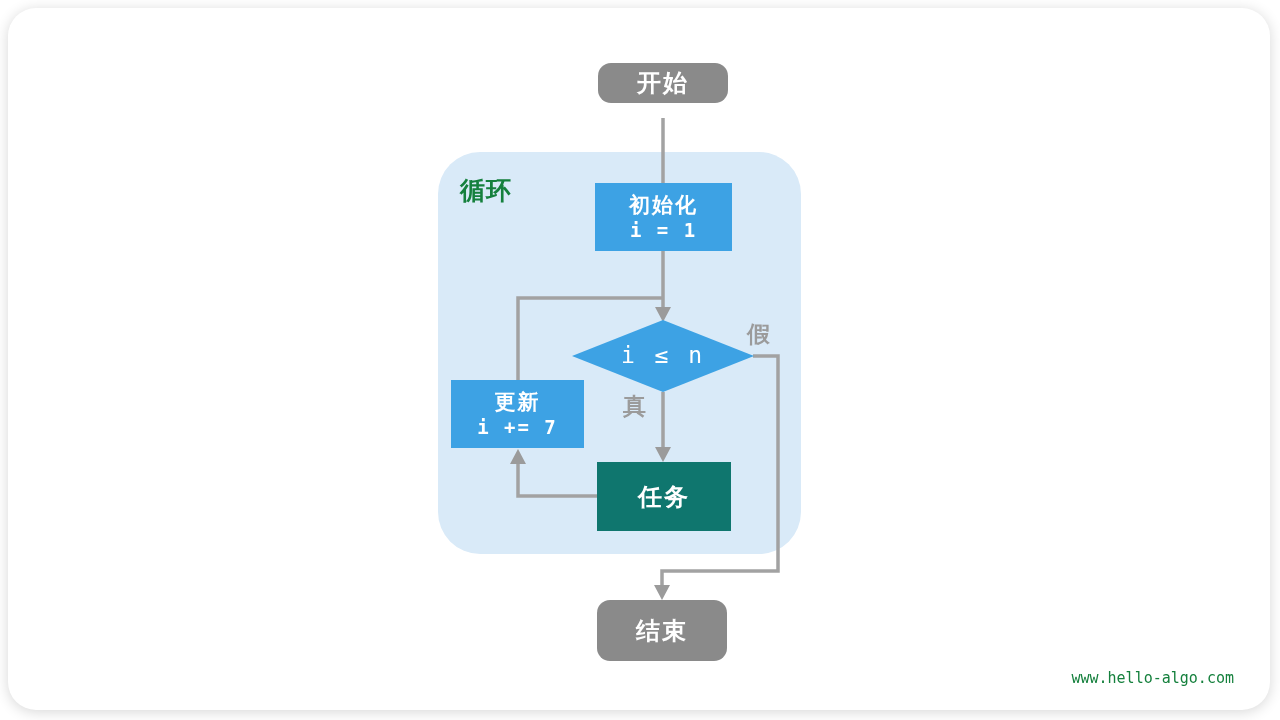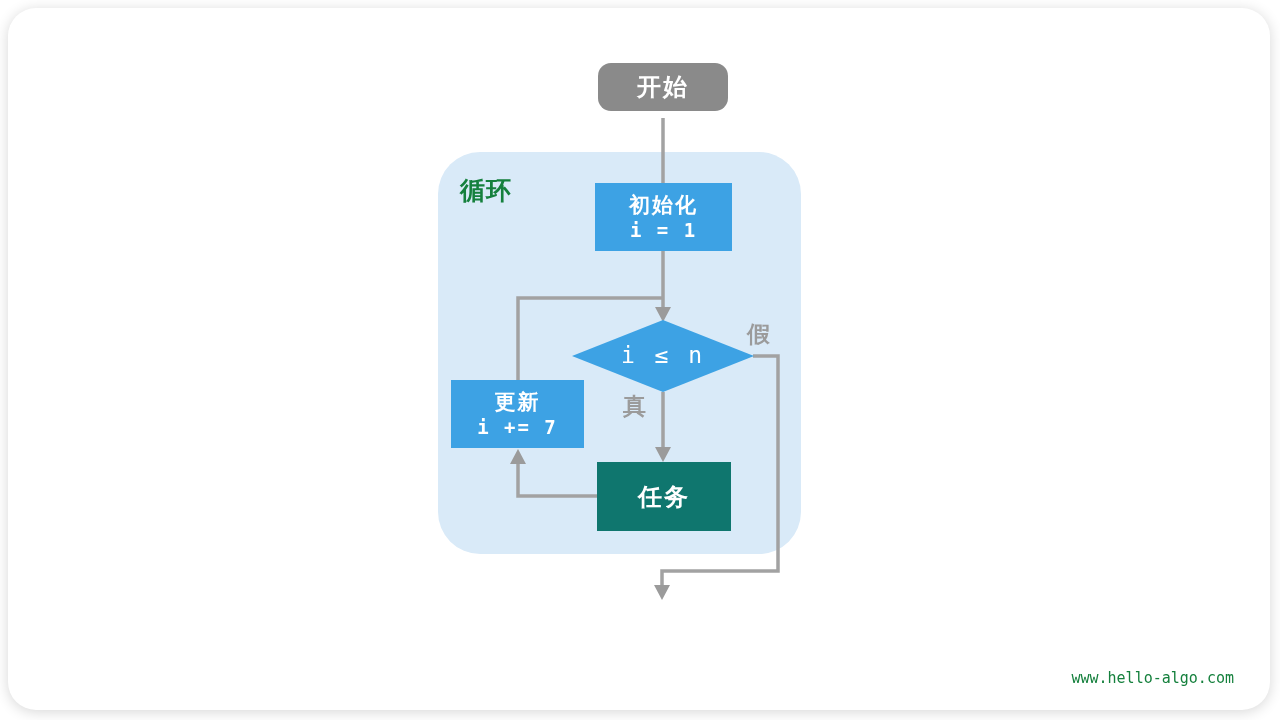--- a/index.html
+++ b/index.html
@@ -62,21 +62,21 @@
     text-align: center;
     box-sizing: border-box;
   }
   .node-terminal {
     background: #8a8a8a;
     border-radius: 13px;
     font-size: 24px;
     font-weight: bold;
     letter-spacing: 2px;
   }
-  .node-start { left: 590px; top: 55px;  width: 130px; height: 48px; }
+  .node-start { left: 590px; top: 55px;  width: 130px; height: 40px; }
   .node-end   { left: 589px; top: 592px; width: 130px; height: 61px; }
 
   .node-process { background: #3da2e4; text-align: right; }
   .node-init   { left: 587px; top: 175px; width: 137px; height: 68px; }
   .node-update { left: 443px; top: 372px; width: 133px; height: 68px; }
 
   .node-task {
     left: 589px; top: 454px; width: 134px; height: 69px;
     background: #0f766e;
     font-size: 24px;
@@ -167,19 +167,22 @@
 
   <div class="abs node node-process node-update">
     <span class="cn-line">更新</span>
     <span class="code-line">i += 7</span>
   </div>
 
   <div class="abs node node-task">
     <span>任务</span>
   </div>
 
+  <div class="abs node node-terminal node-end">
+    <span>结束</span>
+  </div>
 
   <div class="abs edge-label edge-true">真</div>
   <div class="abs edge-label edge-false">假</div>
 
   <div class="abs watermark">www.hello-algo.com</div>
 
 </div>
 
 </body></html>

